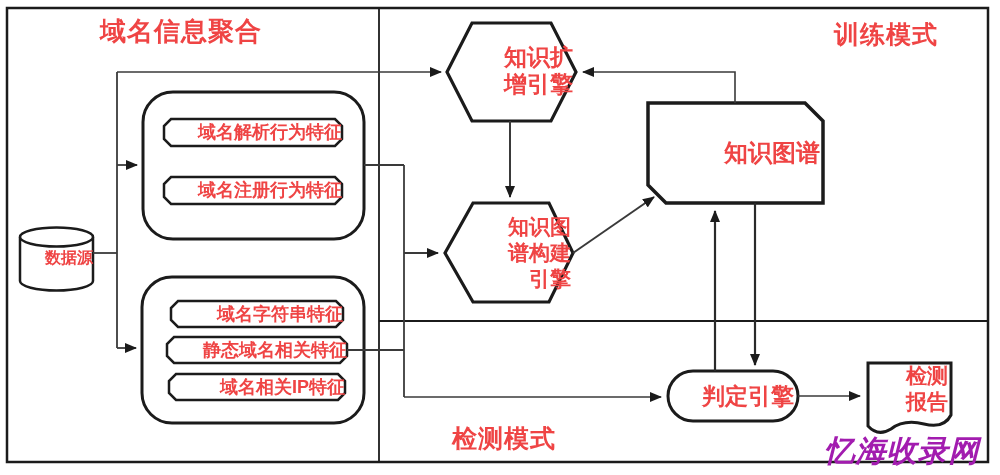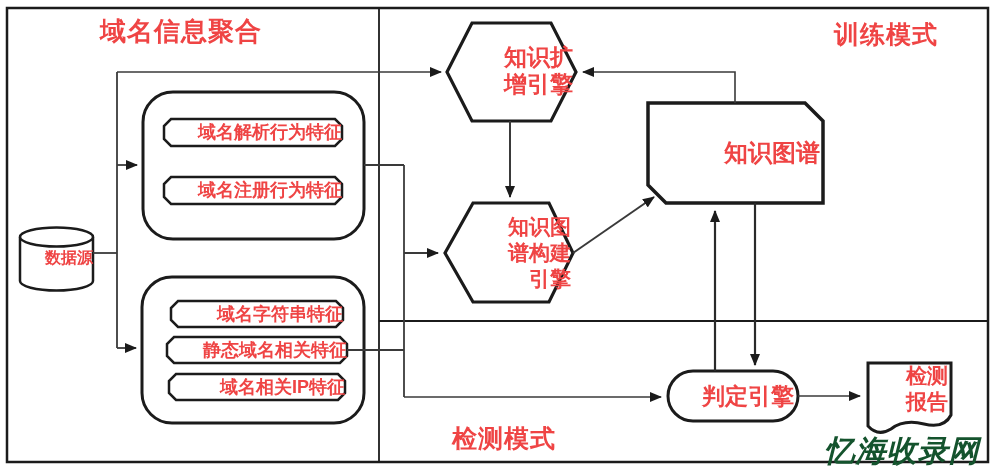--- a/index.html
+++ b/index.html
@@ -104,15 +104,15 @@
 
   <div class="lbl node" style="left:650px;top:139px;width:170px;font-size:24px;">知识图谱</div>
 
   <div class="lbl node" style="left:672px;top:383px;width:122px;">判定引擎</div>
 
   <div class="lbl node2" style="left:870px;top:365px;width:78px;font-family:Liberation Mono, monospace;">
     <div>检测</div>
     <div>报告</div>
   </div>
 
-  <div id="watermark" style="left: 812px; top: 433px; width: 180px; color: #14532d;">忆海收录网</div>
+  <div id="watermark" style="left: 812px; top: 433px; width: 180px; color: #a21caf;">忆海收录网</div>
 
 </div>
 
 </body></html>

